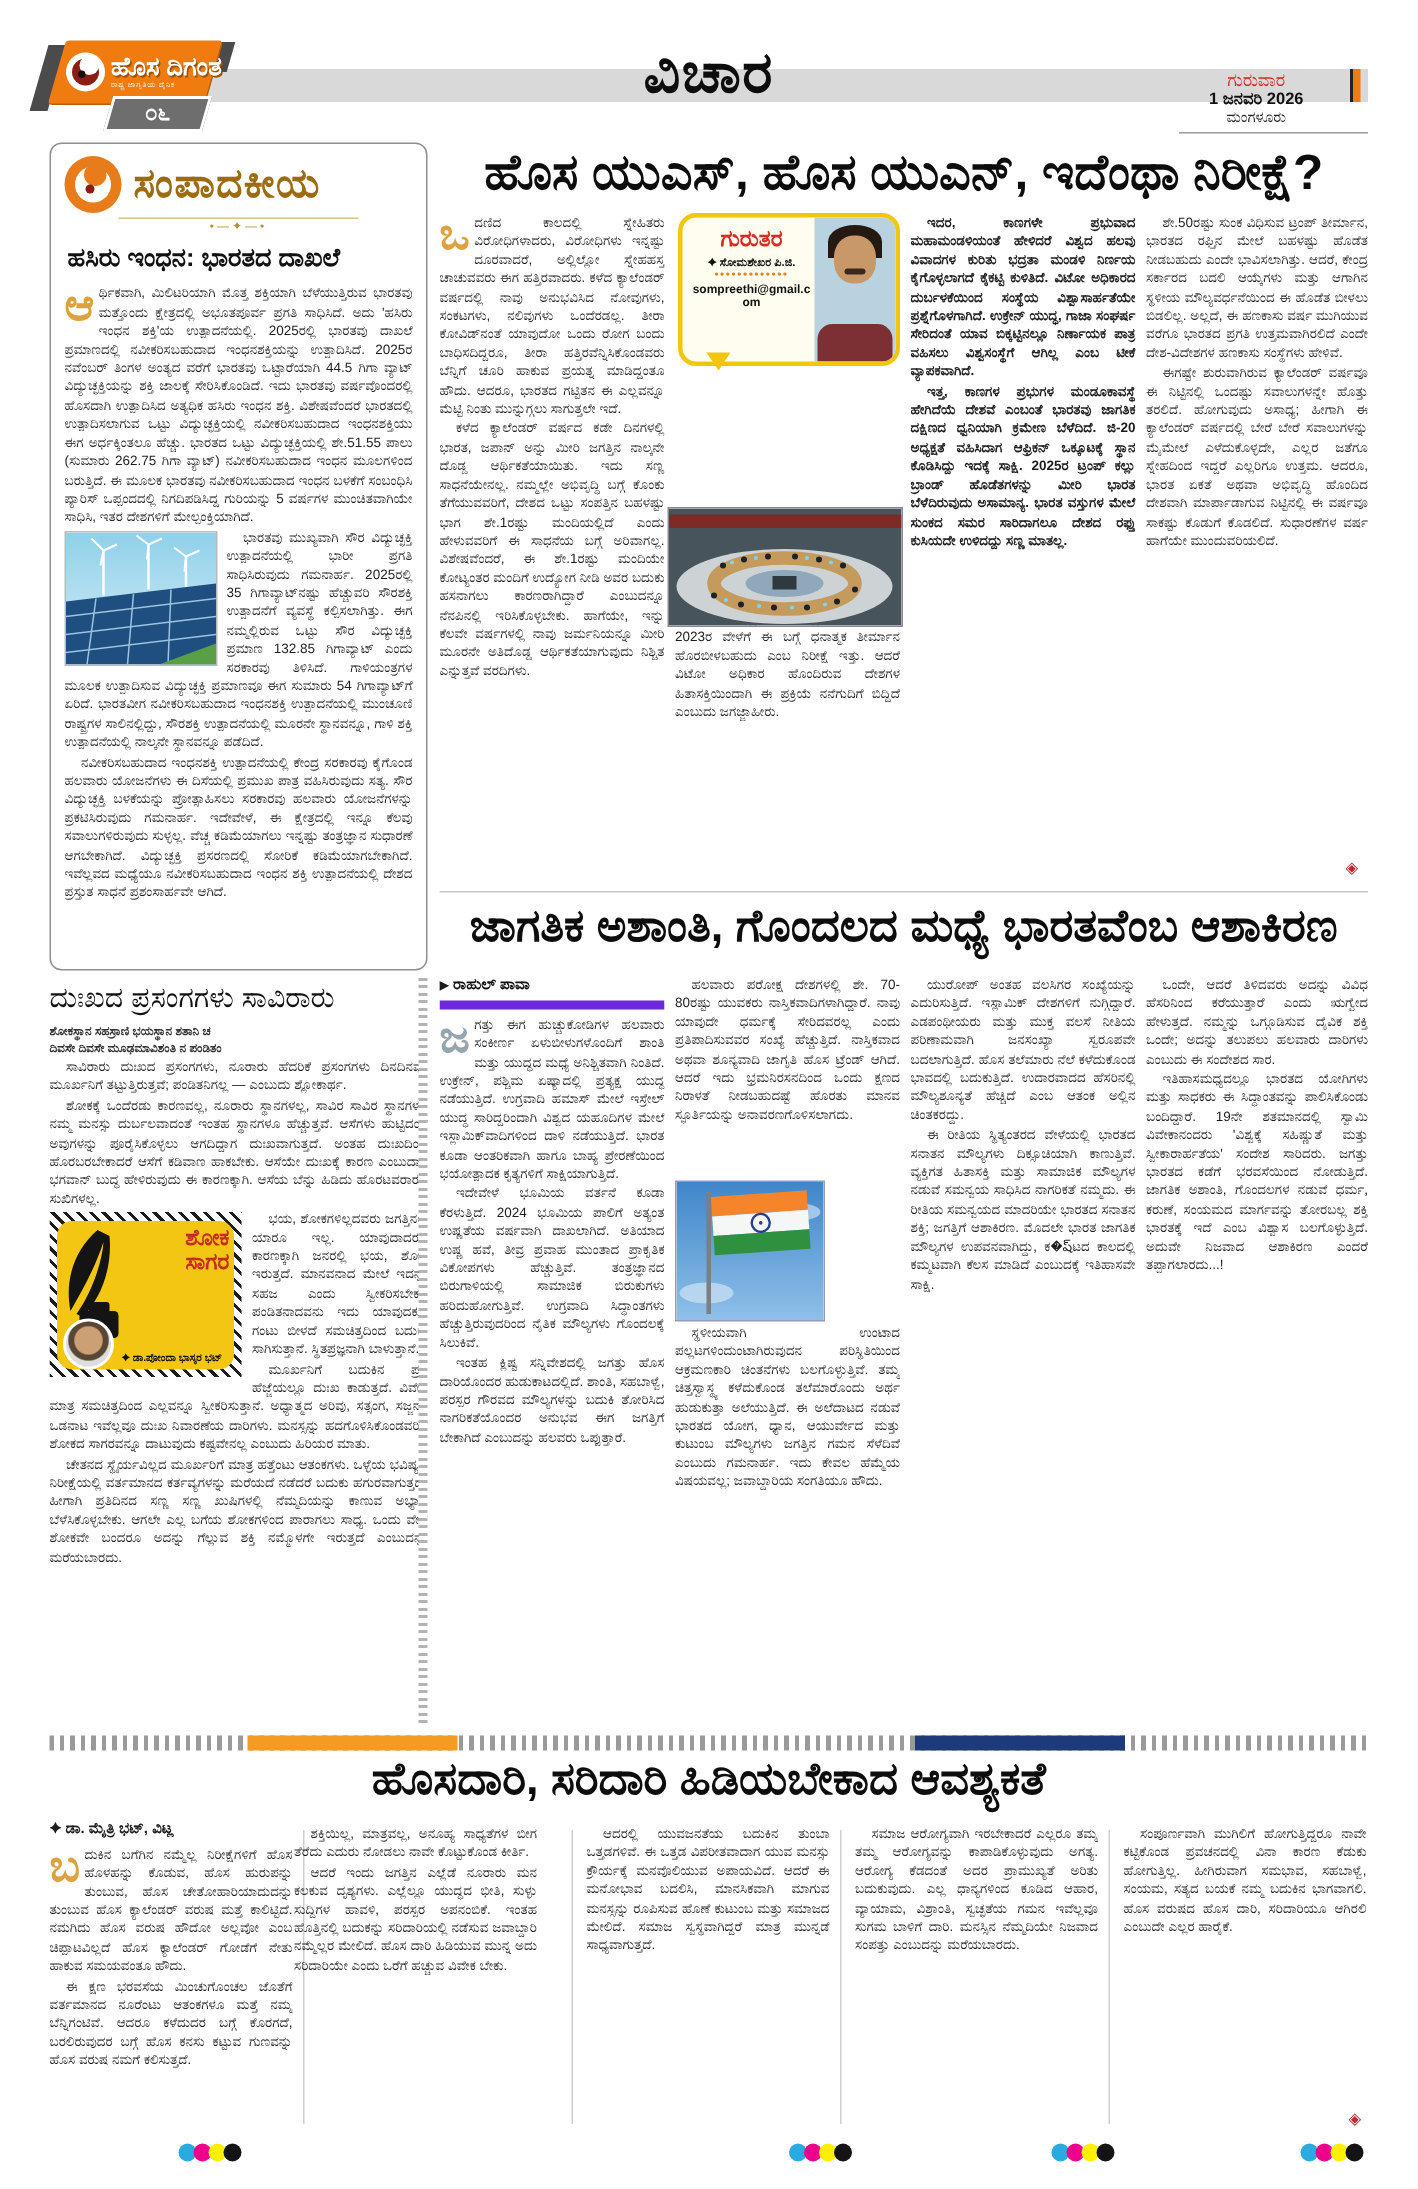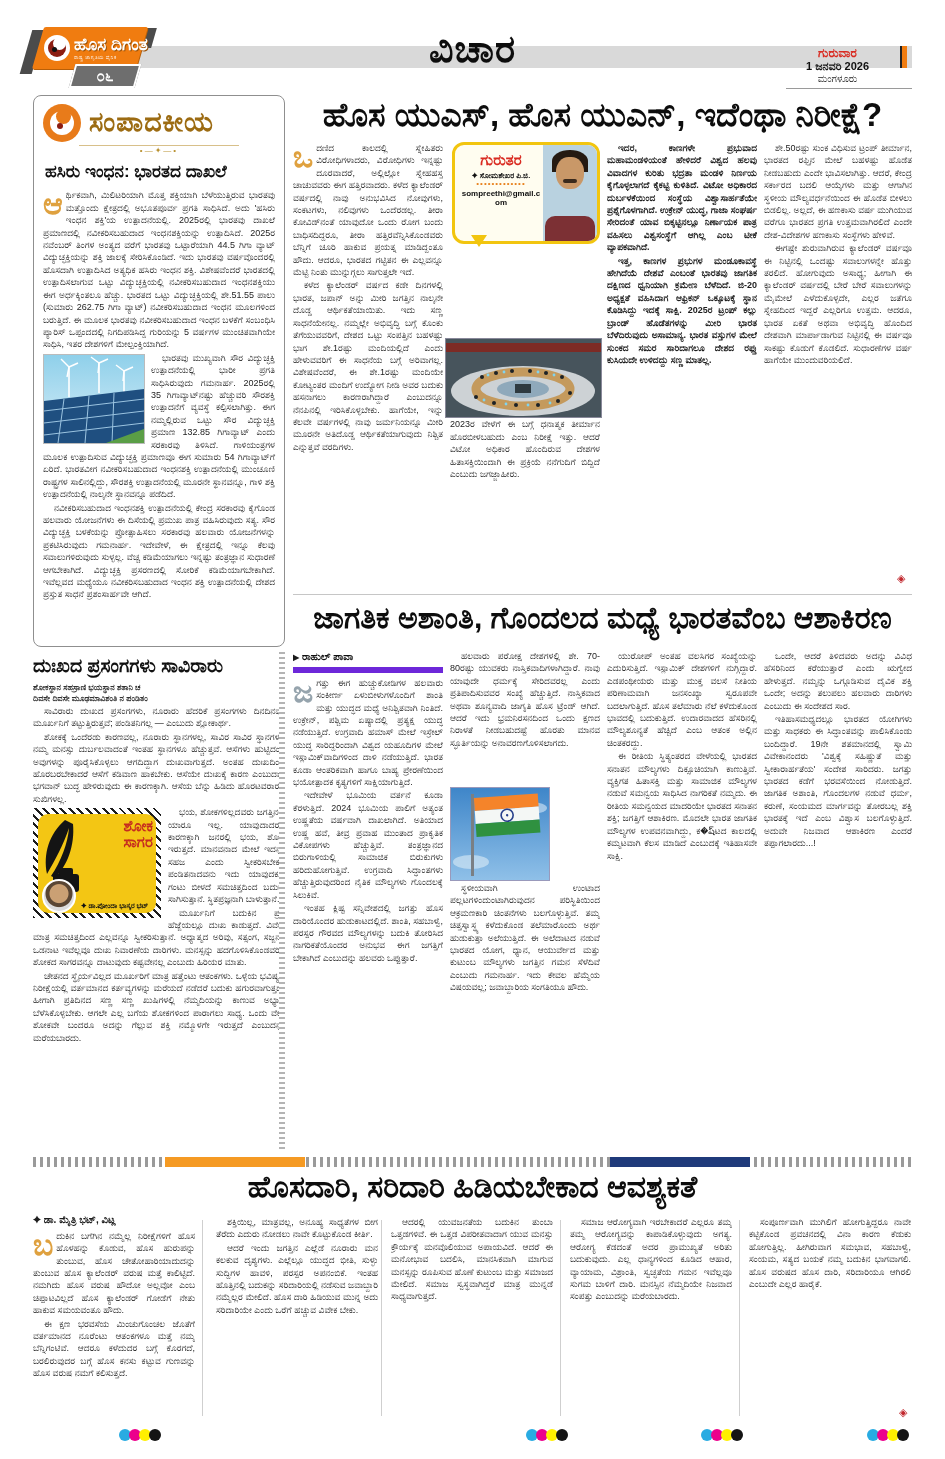--- a/index.html
+++ b/index.html
@@ -23,38 +23,38 @@
   .m-logo { position:relative; width:26px; height:26px; background:#fff; border-radius:50%; flex:0 0 auto; }
   .m-logo .b1 { position:absolute; left:4px; top:4px; width:18px; height:18px; background:#8c1d12; border-radius:50%; }
   .m-logo .b2 { position:absolute; left:9px; top:2px; width:13px; height:13px; background:#fff; border-radius:50%; }
   .m-logo .b3 { position:absolute; left:8px; top:12px; width:5px; height:5px; background:#111; border-radius:50%; }
   .logo-text { display:flex; flex-direction:column; margin-left:4px; line-height:1; }
   .paper-name { color:#fff; font-weight:bold; font-size:17px; text-shadow:1px 1px 0 #9c5207; white-space:nowrap; }
   .paper-tagline { color:#fff; font-size:5px; margin-top:2px; letter-spacing:.5px; }
   .page-num { left:72px; top:64px; width:66px; height:24px; background:#6e6e6e; transform:skewX(-16deg); border:2px solid #fff; }
   .pn-inner { display:block; transform:skewX(16deg); color:#fff; font-weight:bold; font-size:15px; text-align:center; line-height:20px; }
   .date-block { left:780px; top:47px; width:115px; text-align:center; line-height:1.1; }
-  .day { color:#d92b21; font-weight:bold; font-size:12px; }
+  .day { color:#d92b21; font-weight:normal; font-size:12px; }
   .date { color:#111; font-weight:bold; font-size:11px; }
   .orange-bar { left:900px; top:46px; width:7px; height:22px; background:#f07c10; border-left:2px solid #222; }
   .city { left:780px; top:73px; width:115px; text-align:center; font-size:10px; color:#222; }
   .city-rule { left:786px; top:88px; width:126px; height:1px; background:#9a9a9a; }
 
   
   .ed-box { left:33px; top:95px; width:252px; height:552px; border:1.5px solid #8f8f8f; border-radius:8px; padding:8px 9px; overflow:hidden; }
   .ed-head { display:flex; align-items:center; }
   .ed-logo { position:relative; width:38px; height:38px; background:#e87b1a; border-radius:50%; flex:0 0 auto; }
   .ed-logo .b1 { position:absolute; left:7px; top:7px; width:24px; height:24px; background:#fff; border-radius:50%; }
   .ed-logo .b2 { position:absolute; left:13px; top:5px; width:15px; height:15px; background:#e87b1a; border-radius:50%; }
   .ed-logo .b3 { position:absolute; left:14px; top:19px; width:6px; height:6px; background:#8c1d12; border-radius:50%; }
   .ed-title { font-size:27px; font-weight:bold; color:#9c6b12; margin-left:8px; letter-spacing:1px; }
   .ed-div { margin:3px auto 5px auto; width:160px; text-align:center; color:#b9912f; font-size:8px; line-height:8px; border-top:1px solid #d8c08a; padding-top:1px; letter-spacing:2px; }
   .ed-hl { font-size:17px; font-weight:bold; color:#111; margin:2px 0 6px 2px; }
   .ed-img { float:left; width:102px; height:90px; margin:2px 6px 1px 0; border:1px solid #bbb; }
-  .shoka-hl { left:33px; top:655px; width:252px; font-size:19px; font-weight:bold; color:#111; }
+  .shoka-hl { left:33px; top:655px; width:252px; font-size:19px; font-weight:normal; color:#111; }
   .shoka-sub { left:33px; top:683px; width:252px; font-size:8px; font-weight:bold; color:#333; line-height:1.35; }
   .shoka-body { left:33px; top:705px; width:252px; height:447px; overflow:hidden; }
   .shoka-box { position:relative; float:left; width:128px; height:110px; margin:2px 7px 2px 0;
                background:repeating-linear-gradient(45deg,#1c1c1c 0 2px,#fff 2px 6px); }
   .shoka-yellow { position:absolute; left:5px; top:6px; right:5px; bottom:5px; background:#f3c614; border-radius:10px; }
   .shoka-title { position:absolute; right:8px; top:10px; text-align:center; color:#c62c1f; font-weight:bold; font-size:15px; line-height:16px; }
   .shoka-photo { position:absolute; left:9px; bottom:5px; width:34px; height:34px; border-radius:50%; background:radial-gradient(circle at 50% 42%, #caa074 0 9px, #5a4634 10px 13px, #ddd 14px); border:2px solid #fff; }
   .shoka-name { position:absolute; left:48px; bottom:8px; width:76px; font-size:7px; font-weight:bold; color:#111; line-height:1.3; }
 
   
@@ -367,21 +367,21 @@
   <div class="abs vdiv" style="left:560px;"></div>
   <div class="abs vdiv" style="left:739px;"></div>
 
   <div class="col kbody" style="left:33px;top:1213px;width:162px;height:210px;">
     <div class="a3-author">✦ <span>ಡಾ. ಮೈತ್ರಿ ಭಟ್, ವಿಟ್ಲ</span></div>
     <p class="lead para"><span class="dropcap">ಬ</span><span>ದುಕಿನ ಬಗೆಗಿನ ನಮ್ಮೆಲ್ಲ ನಿರೀಕ್ಷೆಗಳಿಗೆ ಹೊಸ ಹೊಳಹನ್ನು ಕೊಡುವ, ಹೊಸ ಹುರುಪನ್ನು ತುಂಬುವ, ಹೊಸ ಚೇತೋಹಾರಿಯಾದುದನ್ನು ತುಂಬುವ ಹೊಸ ಕ್ಯಾಲೆಂಡರ್ ವರುಷ ಮತ್ತೆ ಕಾಲಿಟ್ಟಿದೆ. ನಮಗಿದು ಹೊಸ ವರುಷ ಹೌದೋ ಅಲ್ಲವೋ ಎಂಬ ಚಿಪ್ಪಾಟವಿಲ್ಲದೆ ಹೊಸ ಕ್ಯಾಲೆಂಡರ್ ಗೋಡೆಗೆ ನೇತು ಹಾಕುವ ಸಮಯವಂತೂ ಹೌದು.</span></p>
     <div class="plist">
         <p class="para">ಈ ಕ್ಷಣ ಭರವಸೆಯ ಮಿಂಚುಗೊಂಚಲ ಜೊತೆಗೆ ವರ್ತಮಾನದ ನೂರೆಂಟು ಆತಂಕಗಳೂ ಮತ್ತೆ ನಮ್ಮ ಬೆನ್ನಿಗಂಟಿವೆ. ಆದರೂ ಕಳೆದುದರ ಬಗ್ಗೆ ಕೊರಗದೆ, ಬರಲಿರುವುದರ ಬಗ್ಗೆ ಹೊಸ ಕನಸು ಕಟ್ಟುವ ಗುಣವನ್ನು ಹೊಸ ವರುಷ ನಮಗೆ ಕಲಿಸುತ್ತದೆ.</p>
       </div>
   </div>
-  <div class="col kbody" style="left:216px;top:1216px;width:162px;height:207px;">
+  <div class="col kbody" style="left:196px;top:1216px;width:162px;height:207px;">
     <div class="plist">
         <p class="para">ಶಕ್ತಿಯಿಲ್ಲ, ಮಾತ್ರವಲ್ಲ, ಅನೂಹ್ಯ ಸಾಧ್ಯತೆಗಳ ಬೀಗ ತೆರೆದು ಎದುರು ನೋಡಲು ನಾವೇ ಕೊಟ್ಟುಕೊಂಡ ಕೀರ್ತಿ.</p>
         <p class="para">ಆದರೆ ಇಂದು ಜಗತ್ತಿನ ಎಲ್ಲೆಡೆ ನೂರಾರು ಮನ ಕಲಕುವ ದೃಶ್ಯಗಳು. ಎಲ್ಲೆಲ್ಲೂ ಯುದ್ಧದ ಭೀತಿ, ಸುಳ್ಳು ಸುದ್ದಿಗಳ ಹಾವಳಿ, ಪರಸ್ಪರ ಅಪನಂಬಿಕೆ. ಇಂತಹ ಹೊತ್ತಿನಲ್ಲಿ ಬದುಕನ್ನು ಸರಿದಾರಿಯಲ್ಲಿ ನಡೆಸುವ ಜವಾಬ್ದಾರಿ ನಮ್ಮೆಲ್ಲರ ಮೇಲಿದೆ. ಹೊಸ ದಾರಿ ಹಿಡಿಯುವ ಮುನ್ನ ಅದು ಸರಿದಾರಿಯೇ ಎಂದು ಒರೆಗೆ ಹಚ್ಚುವ ವಿವೇಕ ಬೇಕು.</p>
       </div>
   </div>
   <div class="col kbody" style="left:391px;top:1216px;width:162px;height:207px;">
     <div class="plist">
         <p class="para">ಆದರಲ್ಲಿ ಯುವಜನತೆಯ ಬದುಕಿನ ತುಂಬಾ ಒತ್ತಡಗಳಿವೆ. ಈ ಒತ್ತಡ ವಿಪರೀತವಾದಾಗ ಯುವ ಮನಸ್ಸು ಕ್ರೌರ್ಯಕ್ಕೆ ಮನವೊಲಿಯುವ ಅಪಾಯವಿದೆ. ಆದರೆ ಈ ಮನೋಭಾವ ಬದಲಿಸಿ, ಮಾನಸಿಕವಾಗಿ ಮಾಗುವ ಮನಸ್ಸನ್ನು ರೂಪಿಸುವ ಹೊಣೆ ಕುಟುಂಬ ಮತ್ತು ಸಮಾಜದ ಮೇಲಿದೆ. ಸಮಾಜ ಸ್ವಸ್ಥವಾಗಿದ್ದರೆ ಮಾತ್ರ ಮುನ್ನಡೆ ಸಾಧ್ಯವಾಗುತ್ತದೆ.</p>
       </div>
   </div>

